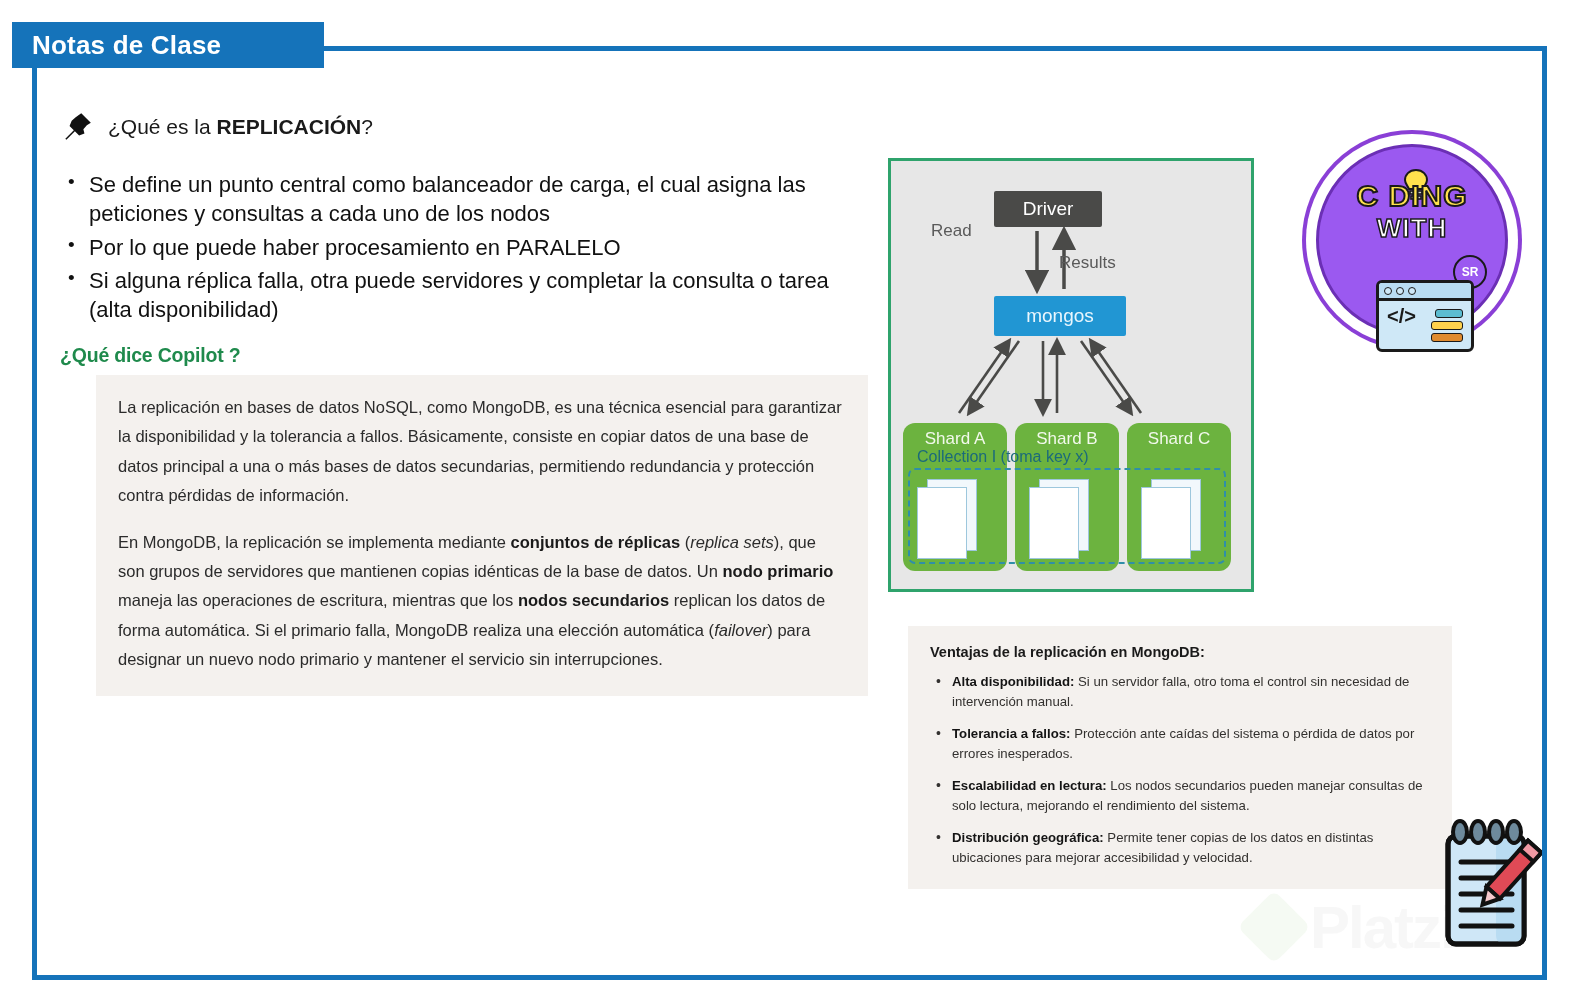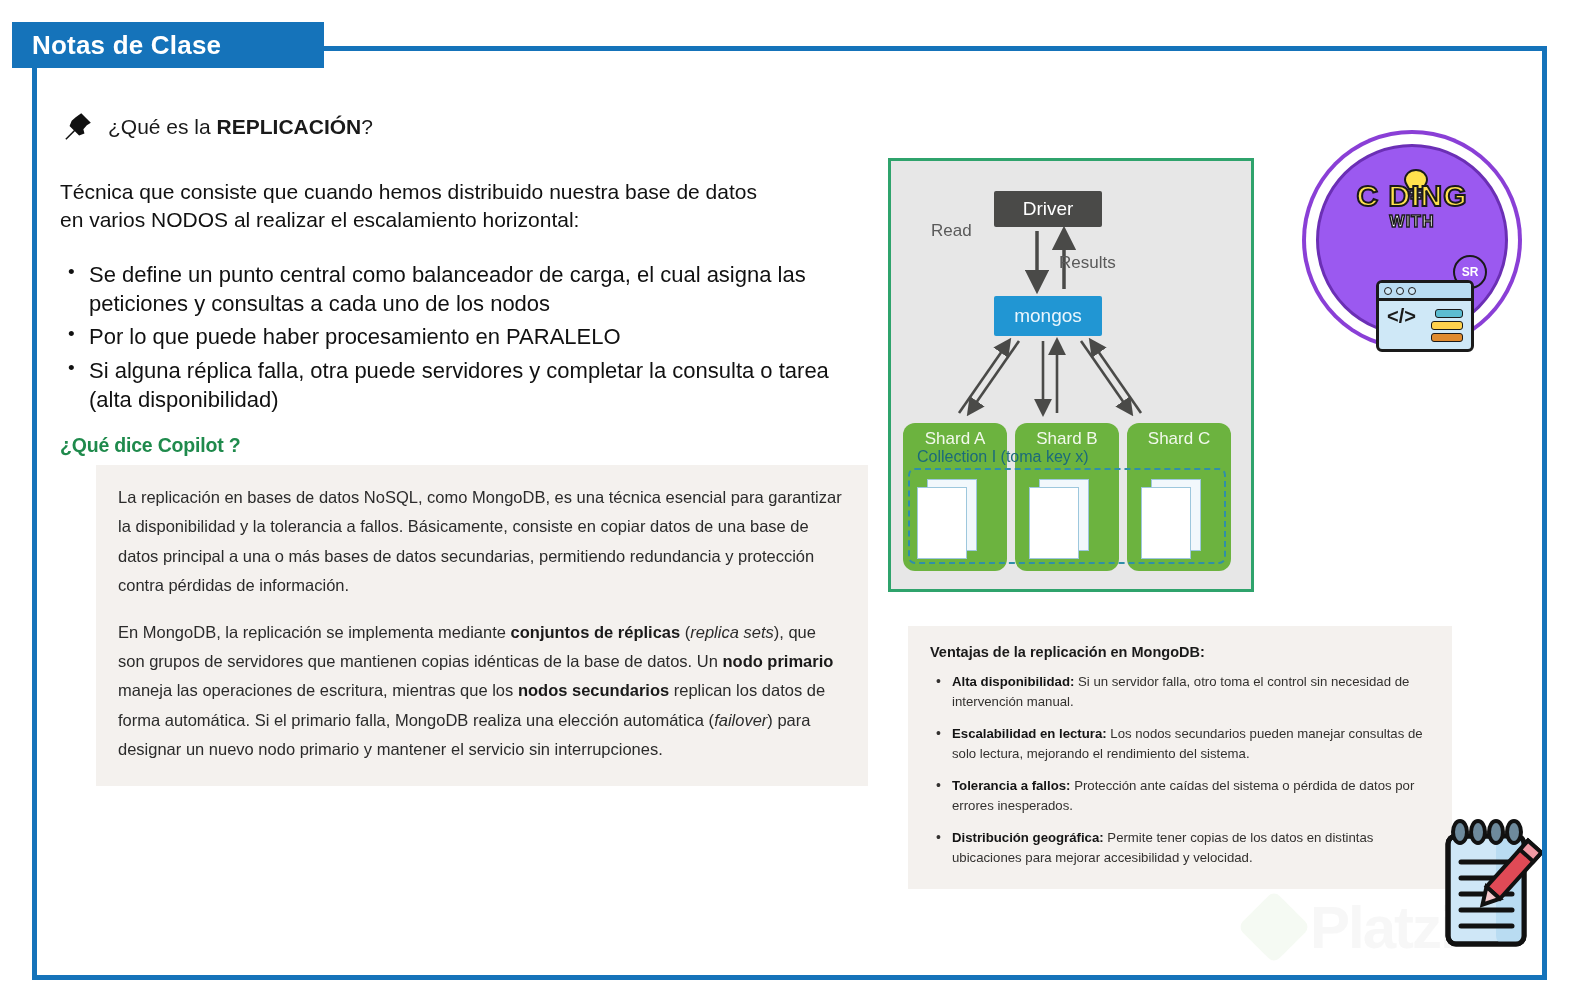--- a/index.html
+++ b/index.html
@@ -69,21 +69,21 @@
     position:absolute;left:888px;top:158px;width:366px;height:434px;
     border:3px solid #2fa36c;background:#e7e7e7;box-sizing:border-box;
   }
   #diagram .dgm-inner{position:relative;width:100%;height:100%;}
   .node-driver{
     position:absolute;left:103px;top:30px;width:108px;height:36px;
     background:#4a4a48;border-radius:2px;color:#fff;font-size:19px;
     display:flex;align-items:center;justify-content:center;font-weight:400;
   }
   .node-mongos{
-    position:absolute;left:103px;top:135px;width:108px;height:40px;
+    position:absolute;left:103px;top:135px;width:132px;height:40px;
     background:#2196d3;border-radius:2px;color:#eaf6fd;font-size:19px;
     display:flex;align-items:center;justify-content:center;
   }
   .lbl-read{position:absolute;left:40px;top:60px;font-size:17px;color:#5a5a5a;}
   .lbl-results{position:absolute;left:168px;top:92px;font-size:17px;color:#5a5a5a;}
   .shard{
     position:absolute;top:262px;width:104px;height:148px;background:#6cb33f;
     border-radius:12px;box-sizing:border-box;
   }
   .shard .shard-label{
@@ -126,21 +126,21 @@
     border-radius:50%;background:#ffffff;
     box-shadow:0 0 0 4px #8a3fd6;
   }
   #logo .ring{
     position:absolute;left:10px;top:10px;width:192px;height:192px;border-radius:50%;
     background:#9b59f0;border:3px solid #6b2fb5;box-sizing:border-box;
   }
   .logo-line{position:absolute;width:100%;text-align:center;font-weight:bold;}
   #logo-coding{top:32px;font-size:30px;color:#ffe24d;
     -webkit-text-stroke:2px #1a1a1a;letter-spacing:1px;}
-  #logo-with{top:66px;font-size:16px;color:#ffffff;
+  #logo-with{top:66px;font-size:26px;color:#ffffff;
     -webkit-text-stroke:1.5px #1a1a1a;letter-spacing:1px;}
   #logo-raul{top:92px;font-size:32px;color:#ffe24d;
     -webkit-text-stroke:2px #1a1a1a;letter-spacing:1px;}
   #logo-sr{
     position:absolute;right:18px;top:108px;width:30px;height:30px;border-radius:50%;
     background:#9b59f0;border:2.5px solid #1a1a1a;color:#fff;font-size:12px;
     font-weight:bold;display:flex;align-items:center;justify-content:center;
   }
   #logo-bulb{
     position:absolute;left:84px;top:22px;width:26px;height:34px;
@@ -180,21 +180,20 @@
 
   <div class="heading-row">
     <svg class="pin-icon" viewBox="0 0 64 64">
       <g fill="#111">
         <path d="M40 6 L58 24 L50.5 28.5 L44 36 L46 44 L36 48 L28 40 L12 56 L10 54 L26 38 L18 30 L22 20 L29.5 13.5 Z"></path>
       </g>
     </svg>
     <span class="heading-text"><span>¿Qué es la </span><b>REPLICACIÓN</b><span>?</span></span>
   </div>
 
-  <div class="para">Técnica que consiste que cuando hemos distribuido nuestra base de datos en varios NODOS al realizar el escalamiento horizontal:</div>
 
   <ul class="bullets">
     <li>Se define un punto central como balanceador de carga, el cual asigna las peticiones y consultas a cada uno de los nodos</li>
     <li>Por lo que puede haber procesamiento en PARALELO</li>
     <li>Si alguna réplica falla, otra puede servidores y completar la consulta o tarea (alta disponibilidad)</li>
   </ul>
 
   <div id="copilot-title">¿Qué dice Copilot ?</div>
 
   <div id="copilot-box">
@@ -257,22 +256,22 @@
       <div class="d-back"></div>
       <div class="d-front"></div>
     </div>
   </div>
 </div>
 
 <div id="advantages">
   <div id="adv-title">Ventajas de la replicación en MongoDB:</div>
   <ul>
     <li><b>Alta disponibilidad:</b><span> Si un servidor falla, otro toma el control sin necesidad de intervención manual.</span></li>
+    <li><b>Tolerancia a fallos:</b><span> Protección ante caídas del sistema o pérdida de datos por errores inesperados.</span></li>
     <li><b>Escalabilidad en lectura:</b><span> Los nodos secundarios pueden manejar consultas de solo lectura, mejorando el rendimiento del sistema.</span></li>
-    <li><b>Tolerancia a fallos:</b><span> Protección ante caídas del sistema o pérdida de datos por errores inesperados.</span></li>
     <li><b>Distribución geográfica:</b><span> Permite tener copias de los datos en distintas ubicaciones para mejorar accesibilidad y velocidad.</span></li>
   </ul>
 </div>
 
 <div id="logo">
   <div class="ring">
     <svg id="logo-bulb" viewBox="0 0 26 34">
       <path d="M13 1 C6 1 2 6 2 11 c0 4 3 6 4 9 h14 c1-3 4-5 4-9 C24 6 20 1 13 1 z" fill="#ffe24d" stroke="#1a1a1a" stroke-width="2"></path>
       <rect x="7" y="22" width="12" height="3" fill="#cfcfcf" stroke="#1a1a1a" stroke-width="1.6"></rect>
       <rect x="8" y="27" width="10" height="3" fill="#cfcfcf" stroke="#1a1a1a" stroke-width="1.6"></rect>

